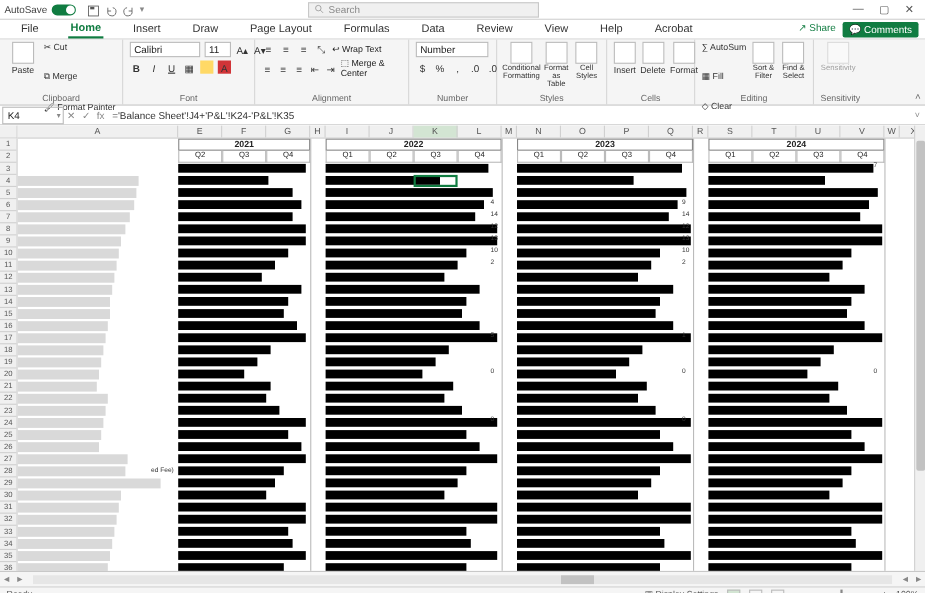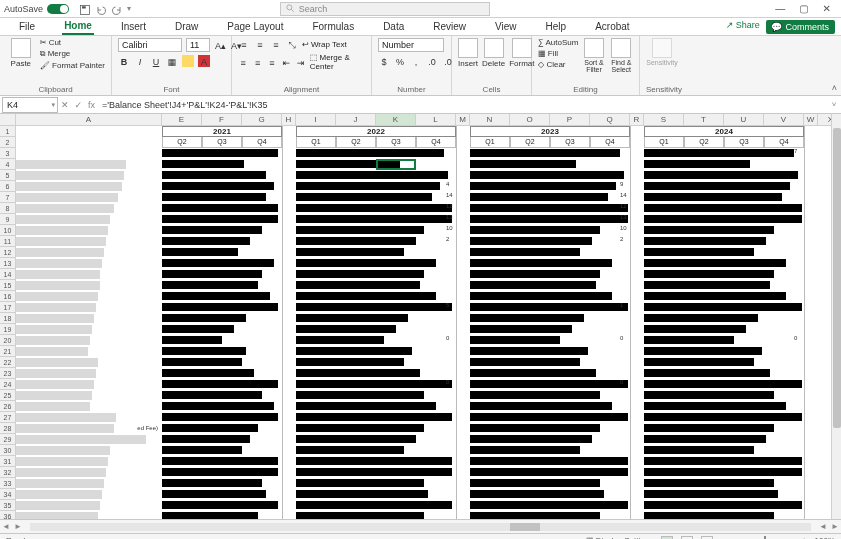--- a/index.html
+++ b/index.html
@@ -24,21 +24,21 @@
   #menutabs .share { color: #107c41; font-size: 9px; }
   #menutabs .comments { background: #107c41; color: #fff; font-size: 9px; padding: 2px 6px; border-radius: 2px; }
 
   
   #ribbon { height: 60px; background: #f5f5f5; border-bottom: 1px solid #c8c8c8; display: flex; position: relative; }
   .rgroup { border-right: 1px solid #d6d6d6; padding: 2px 6px 0 6px; display: flex; flex-direction: column; justify-content: space-between; }
   .rgroup .body { display: flex; align-items: flex-start; gap: 4px; height: 46px; }
   .rgroup .label { text-align: center; font-size: 8px; color: #666; height: 10px; }
   .bigbtn { width: 32px; display: flex; flex-direction: column; align-items: center; font-size: 8px; color: #333; gap: 1px; }
   .bigbtn .ico { width: 20px; height: 20px; background: #fff; border: 1px solid #bbb; }
-  .minirow { display: flex; flex-direction: column; gap: 2px; font-size: 8px; color: #333; }
+  .minirow { display: flex; flex-direction: column; gap: 18px; font-size: 8px; color: #333; }
   .minirow span { white-space: nowrap; }
   .fontbox, .sizebox { border: 1px solid #bbb; background: #fff; font-size: 9px; height: 14px; display: flex; align-items: center; padding: 0 3px; }
   .fontbox { width: 64px; }
   .sizebox { width: 24px; }
   .btnrow { display: flex; gap: 4px; align-items: center; }
   .btnrow .b { width: 12px; height: 12px; border: 1px solid transparent; font-size: 9px; text-align: center; line-height: 12px; color: #333; }
   .numbox { border: 1px solid #bbb; background: #fff; font-size: 9px; height: 14px; width: 66px; display: flex; align-items: center; padding: 0 3px; }
   #ribbon .collapse { position: absolute; right: 4px; bottom: 2px; font-size: 9px; color: #666; }
 
   
@@ -226,20 +226,37 @@
         <span class="b">$</span>
         <span class="b">%</span>
         <span class="b">,</span>
         <span class="b">.0</span>
         <span class="b">.0</span>
       </div>
     </div>
     <div class="label">Number</div>
   </div>
 
+  <div class="rgroup" style="width:100px">
+    <div class="body">
+      <div class="bigbtn">
+          <div class="ico"></div>
+          <span style="font-size:7px;line-height:7px;text-align:center">Conditional Formatting</span>
+        </div>
+      <div class="bigbtn">
+          <div class="ico"></div>
+          <span style="font-size:7px;line-height:7px;text-align:center">Format as Table</span>
+        </div>
+      <div class="bigbtn">
+          <div class="ico"></div>
+          <span style="font-size:7px;line-height:7px;text-align:center">Cell Styles</span>
+        </div>
+    </div>
+    <div class="label">Styles</div>
+  </div>
 
   <div class="rgroup" style="width:80px">
     <div class="body">
       <div class="bigbtn">
           <div class="ico"></div>
           <span>Insert</span>
         </div>
       <div class="bigbtn">
           <div class="ico"></div>
           <span>Delete</span>

